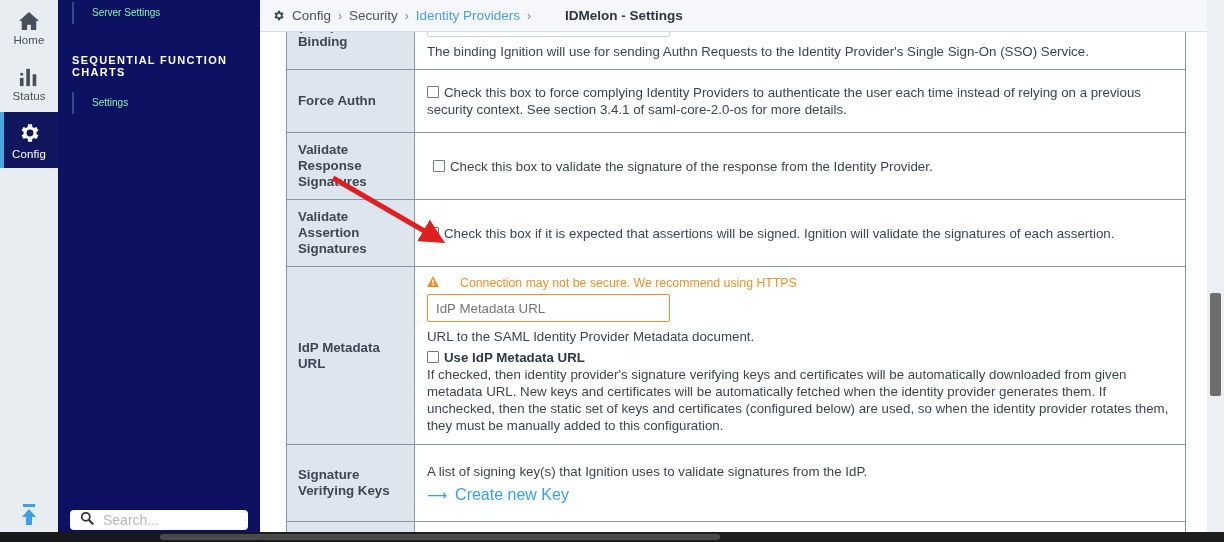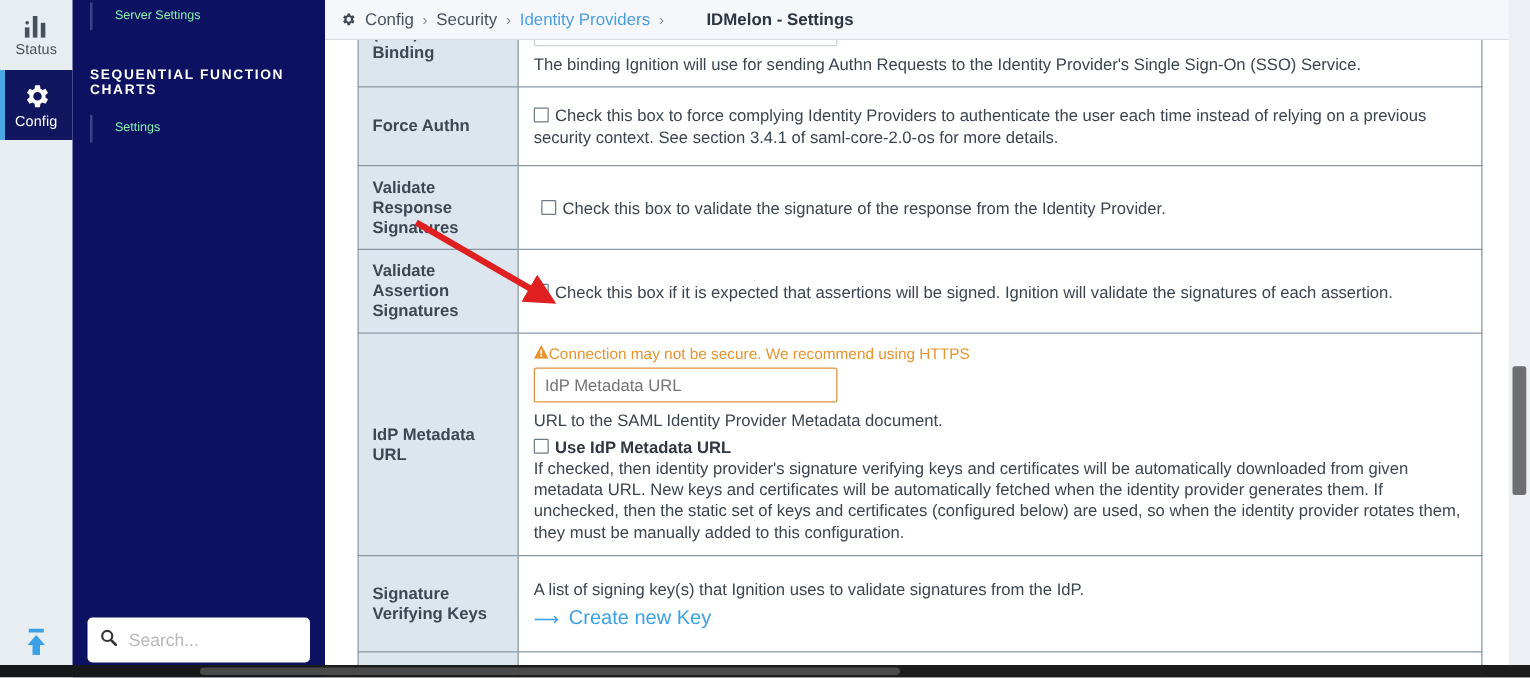--- a/index.html
+++ b/index.html
@@ -90,21 +90,21 @@
     padding: 0 0 0 14px;
     margin-top: 28px;
     margin-bottom: 12px;
   }
   .nav-search-wrap {
     position: absolute;
     left: 12px; right: 12px;
     bottom: 12px;
   }
   .nav-search {
-    height: 36px;
+    height: 20px;
     background: #ffffff;
     border-radius: 4px;
     display: flex;
     align-items: center;
     padding: 0 10px;
     gap: 9px;
   }
   .nav-search input {
     border: none;
     outline: none;
@@ -204,21 +204,21 @@
   }
   .txtinput.plain {
     border: 1px solid #c9d1da;
     width: 243px;
   }
   .warn {
     color: #e8932e;
     font-size: 12.3px;
     display: flex;
     align-items: center;
-    gap: 0;
+    gap: 21px;
     margin-bottom: 2px;
   }
   .bold-cb-label { font-weight: bold; color: #2f3841; }
   .link-row {
     margin-top: 6px;
     display: flex;
     align-items: center;
     gap: 8px;
   }
   .link-blue {
@@ -277,20 +277,28 @@
     z-index: 22;
   }
 </style>
 </head>
 <body>
 
 <div id="app">
 
   <div class="rail">
 
+    <div class="rail-item">
+      <span>
+        <svg width="22" height="20" viewBox="0 0 24 22">
+          <path fill="#46505a" d="M12 1 1 11h3v10h6v-6h4v6h6V11h3z"></path>
+        </svg>
+      </span>
+      <span class="rail-label">Home</span>
+    </div>
 
     <div class="rail-item">
       <span>
         <svg width="22" height="20" viewBox="0 0 24 22">
           <rect x="2" y="12" width="4" height="9" fill="#46505a"></rect>
           <rect x="9" y="2" width="4" height="19" fill="#46505a"></rect>
           <rect x="16" y="8" width="4" height="13" fill="#46505a"></rect>
           <circle cx="4" cy="8" r="1.6" fill="#46505a"></circle>
         </svg>
       </span>

